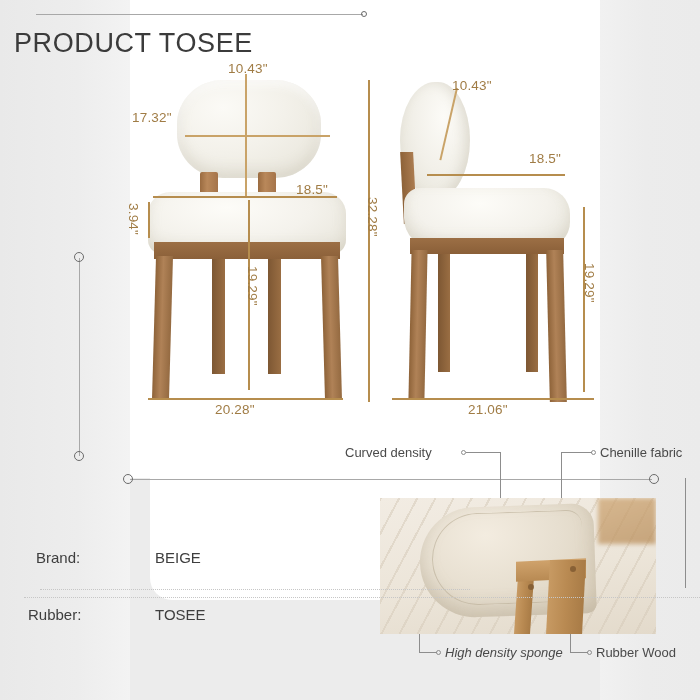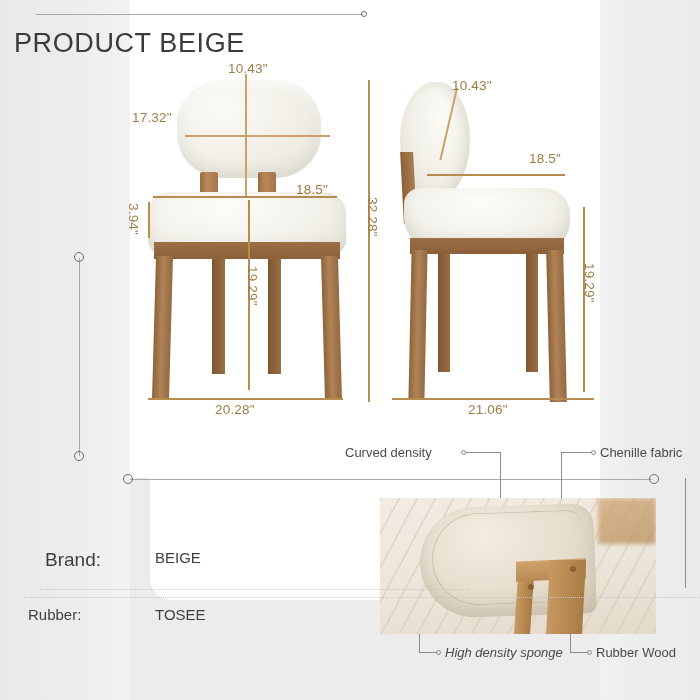--- a/index.html
+++ b/index.html
@@ -193,21 +193,21 @@
   <div class="dot dot-sm" style="left:361px;top:11px;"></div>
 
   <div class="deco-line deco-v" style="left:79px;top:258px;height:198px;"></div>
   <div class="dot dot-md" style="left:74px;top:252px;"></div>
   <div class="dot dot-md" style="left:74px;top:451px;"></div>
 
   <div class="deco-line deco-h" style="left:130px;top:479px;width:522px;"></div>
   <div class="dot dot-md" style="left:123px;top:474px;"></div>
   <div class="dot dot-md" style="left:649px;top:474px;"></div>
 
-  <div class="title">PRODUCT BEIGE</div>
+  <div class="title">PRODUCT TOSEE</div>
 
   <div class="chair-front">
     <div class="fv-back"></div>
     <div class="fv-post l"></div>
     <div class="fv-post r"></div>
     <div class="fv-seat"></div>
     <div class="fv-leg bl"></div>
     <div class="fv-leg br"></div>
     <div class="fv-apron"></div>
     <div class="fv-leg fl"></div>
@@ -283,21 +283,21 @@
     <div class="ph-backrest"></div>
     <div class="ph-seam"></div>
     <div class="ph-post slim"></div>
     <div class="ph-crossbar"></div>
     <div class="ph-post main"></div>
     <div class="ph-peg" style="left:190px;top:68px;"></div>
     <div class="ph-peg" style="left:148px;top:86px;"></div>
   </div>
 
   <div>
-    <div class="callout" style="left:45px;top:549px;font-size:19px;color:#3e3e3e;">Brand:</div>
+    <div class="callout" style="left:36px;top:549px;font-size:15px;color:#3e3e3e;">Brand:</div>
     <div class="callout" style="left:155px;top:549px;font-size:15px;color:#3e3e3e;">BEIGE</div>
   </div>
 
   <div style="position:absolute;left:40px;top:589px;width:430px;border-top:1px dotted #c6c6c6;"></div>
   <div style="position:absolute;left:24px;top:597px;width:676px;border-top:1px dotted #c6c6c6;"></div>
 
   <div>
     <div class="callout" style="left:28px;top:606px;font-size:15px;color:#3e3e3e;">Rubber:</div>
     <div class="callout" style="left:155px;top:606px;font-size:15px;color:#3e3e3e;">TOSEE</div>
   </div>

